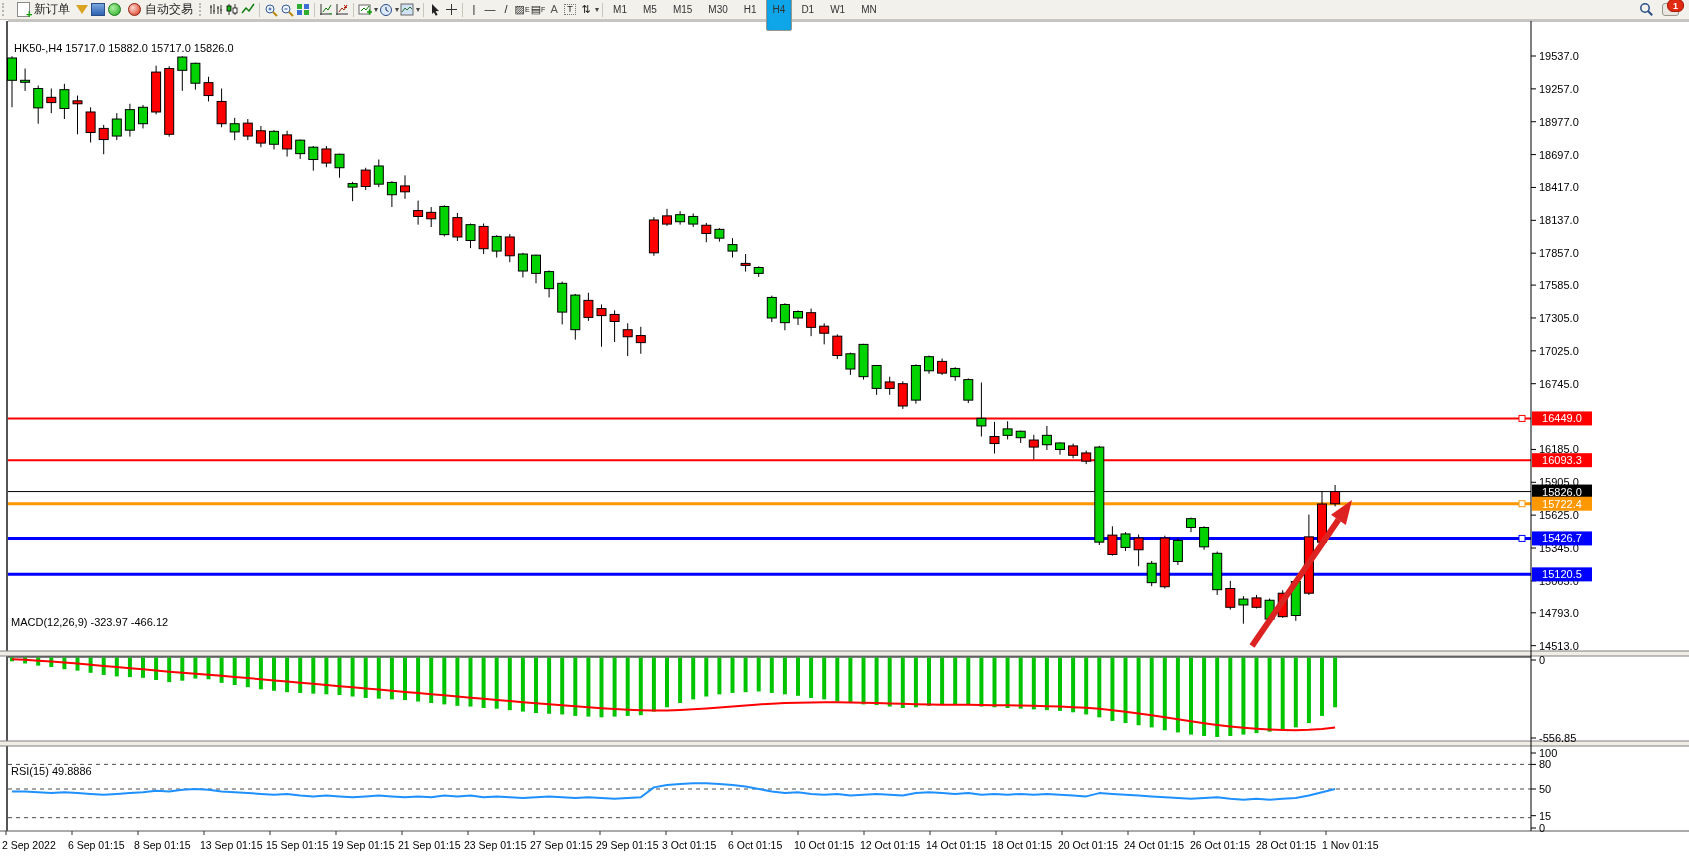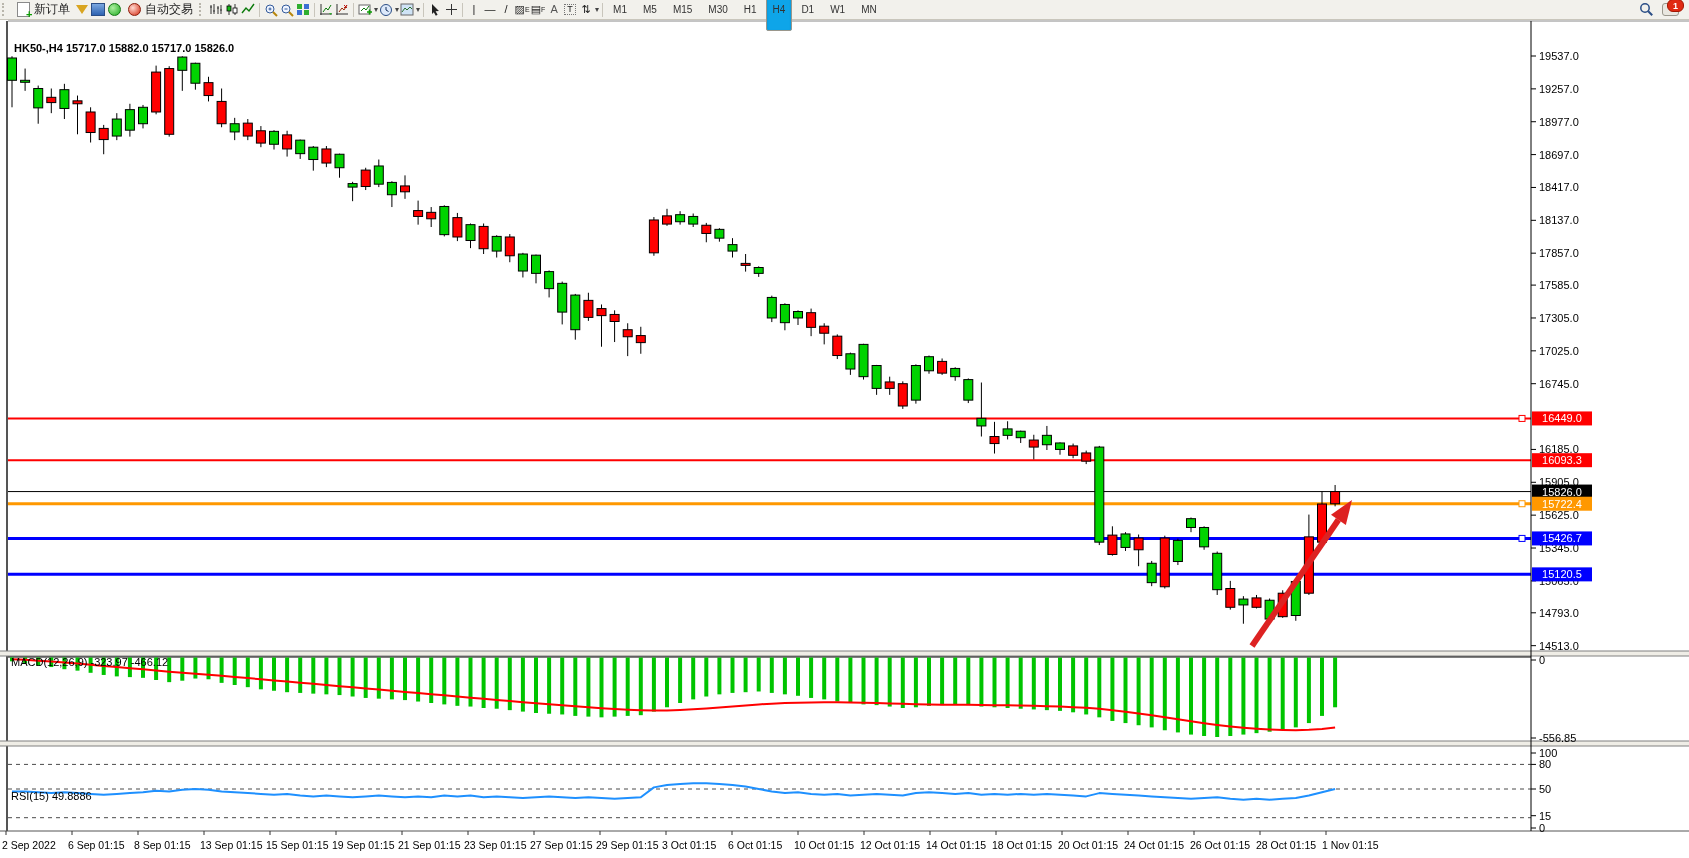--- a/index.html
+++ b/index.html
@@ -23,23 +23,23 @@
   .tf{padding:13px 6px;height:15px;display:flex;align-items:center;font-size:10px;color:#333;
       border:1px solid transparent;border-radius:2px}
   .tf.active{background:#0ea5e9;border:1px solid #9a978c;box-shadow:inset 0 1px 2px rgba(0,0,0,.18)}
   .chat{width:15px;height:11px;background:#e9e7e0;border:1px solid #9a978c;border-radius:3px;position:relative}
   .chat .badge{position:absolute;top:-5px;right:-6px;min-width:11px;height:11px;border-radius:6px;
         background:#e02a12;color:#fff;font-size:9px;font-weight:bold;display:flex;align-items:center;
         justify-content:center;padding:0 2px;border:1px solid #a31703}
   .right-tools{margin-left:auto;display:flex;align-items:center;gap:8px;padding-right:10px}
   svg.stage{position:absolute;top:0;left:0;z-index:1}
   .ov{position:absolute;z-index:4;font-size:11px;color:#000}
-  #chart-title{left:14px;top:42px;font-weight:bold}
-  #macd-label{left:11px;top:656px}
-  #rsi-label{left:11px;top:790px}
+  #chart-title{left:14px;top:42px;font-weight:normal}
+  #macd-label{left:11px;top:616px}
+  #rsi-label{left:11px;top:765px}
 </style>
 </head>
 <body>
 
 <div id="toolbar">
   <div class="grip"></div>
   <div class="tbtn">
     <span class="ticon">
         <span class="doc">
           <span class="plus">+</span>

